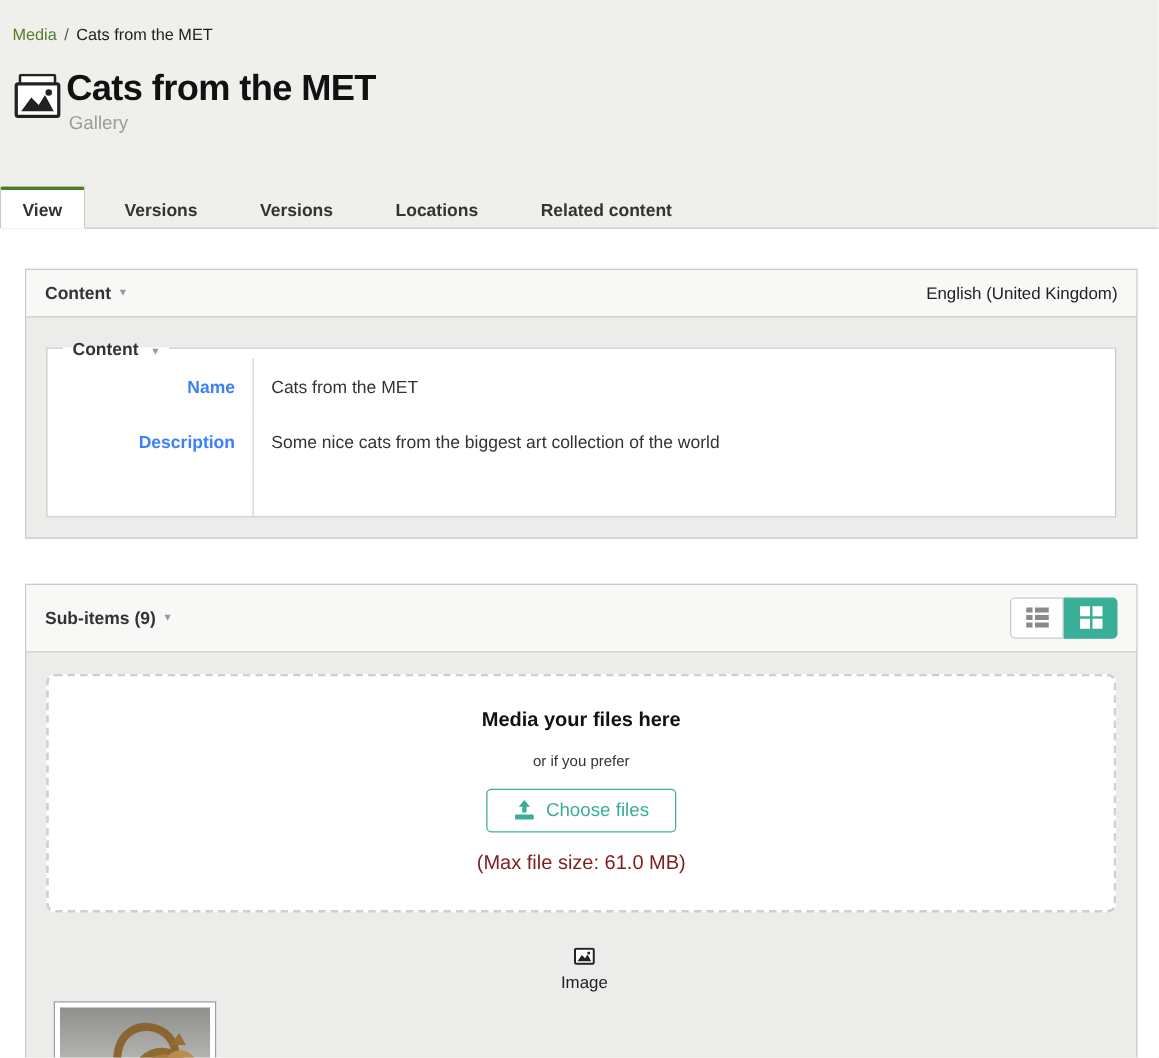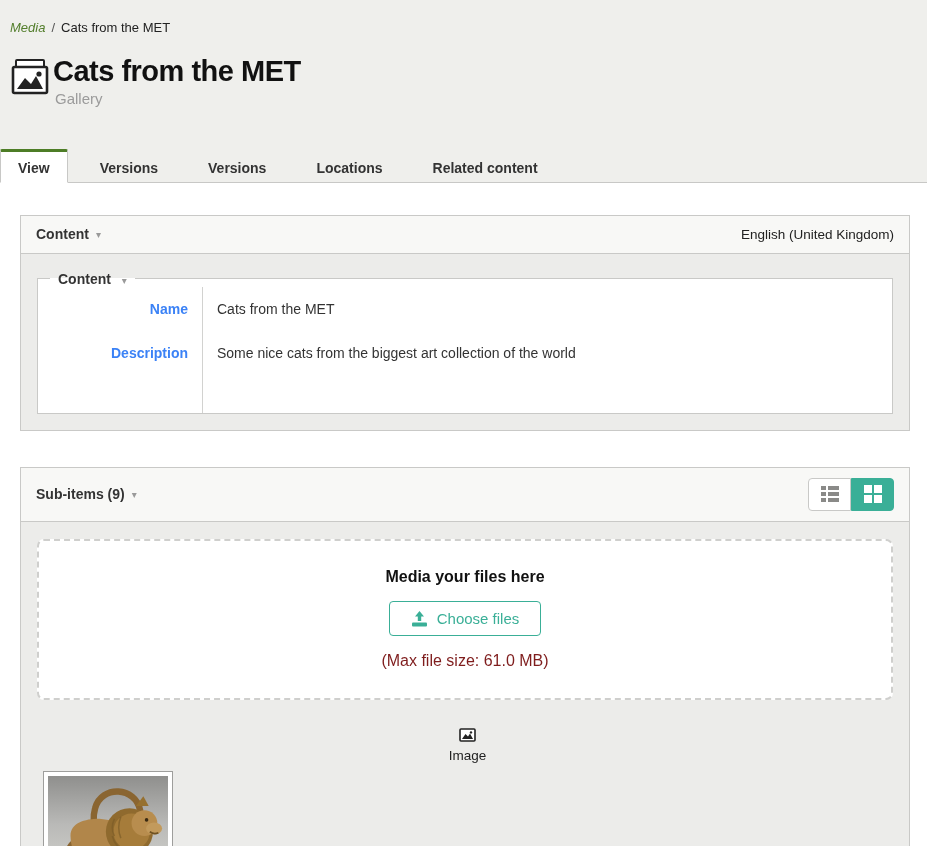--- a/index.html
+++ b/index.html
@@ -23,21 +23,20 @@
   .top-inner { padding: 20px 10px 0 10px; }
 
   .breadcrumb {
     font-size: 13px;
     color: #444;
   }
   .breadcrumb .crumb-link {
     color: #537e2c;
     text-decoration: none;
     cursor: pointer;
-    font-style: italic;
   }
   .breadcrumb .crumb-sep { margin: 0 6px; color: #555; }
   .breadcrumb .crumb-current { color: #222; }
 
   .title-block {
     margin-top: 21px;
     display: flex;
     align-items: flex-start;
   }
   .title-icon { flex: 0 0 auto; margin-top: 3px; }
@@ -184,21 +183,21 @@
     border-radius: 7px;
     text-align: center;
     padding: 18px 10px 28px 10px;
     cursor: pointer;
   }
   .dz-heading { font-size: 16px; font-weight: bold; color: #111; margin-top: 9px; }
   .dz-sub { font-size: 12px; color: #333; margin-top: 16px; }
   .choose-btn {
     margin-top: 15px;
     display: inline-flex;
-    align-items: flex-end;
+    align-items: center;
     gap: 9px;
     background: #fff;
     border: 1px solid #3aaf97;
     border-radius: 4px;
     color: #3aaf97;
     font-size: 15px;
     font-family: inherit;
     padding: 8px 21px;
     cursor: pointer;
   }
@@ -332,20 +331,21 @@
                   <rect x="11" y="11" width="8" height="8"></rect>
               </g>
             </svg>
           </span>
         </span>
       </div>
       <div class="panel-body">
 
         <div class="dropzone">
           <div class="dz-heading">Media your files here</div>
+          <div class="dz-sub">or if you prefer</div>
           <div>
             <button class="choose-btn">
               <svg width="17" height="16" viewBox="0 0 17 16">
                 <path d="M8.5 0 L13 5.4 L10.2 5.4 L10.2 10 L6.8 10 L6.8 5.4 L4 5.4 Z" fill="#3aaf97"></path>
                 <rect x="1" y="11.5" width="15" height="4" rx="1" fill="#3aaf97"></rect>
               </svg>
               <span>Choose files</span>
             </button>
           </div>
           <div class="dz-max">(Max file size: 61.0 MB)</div>

